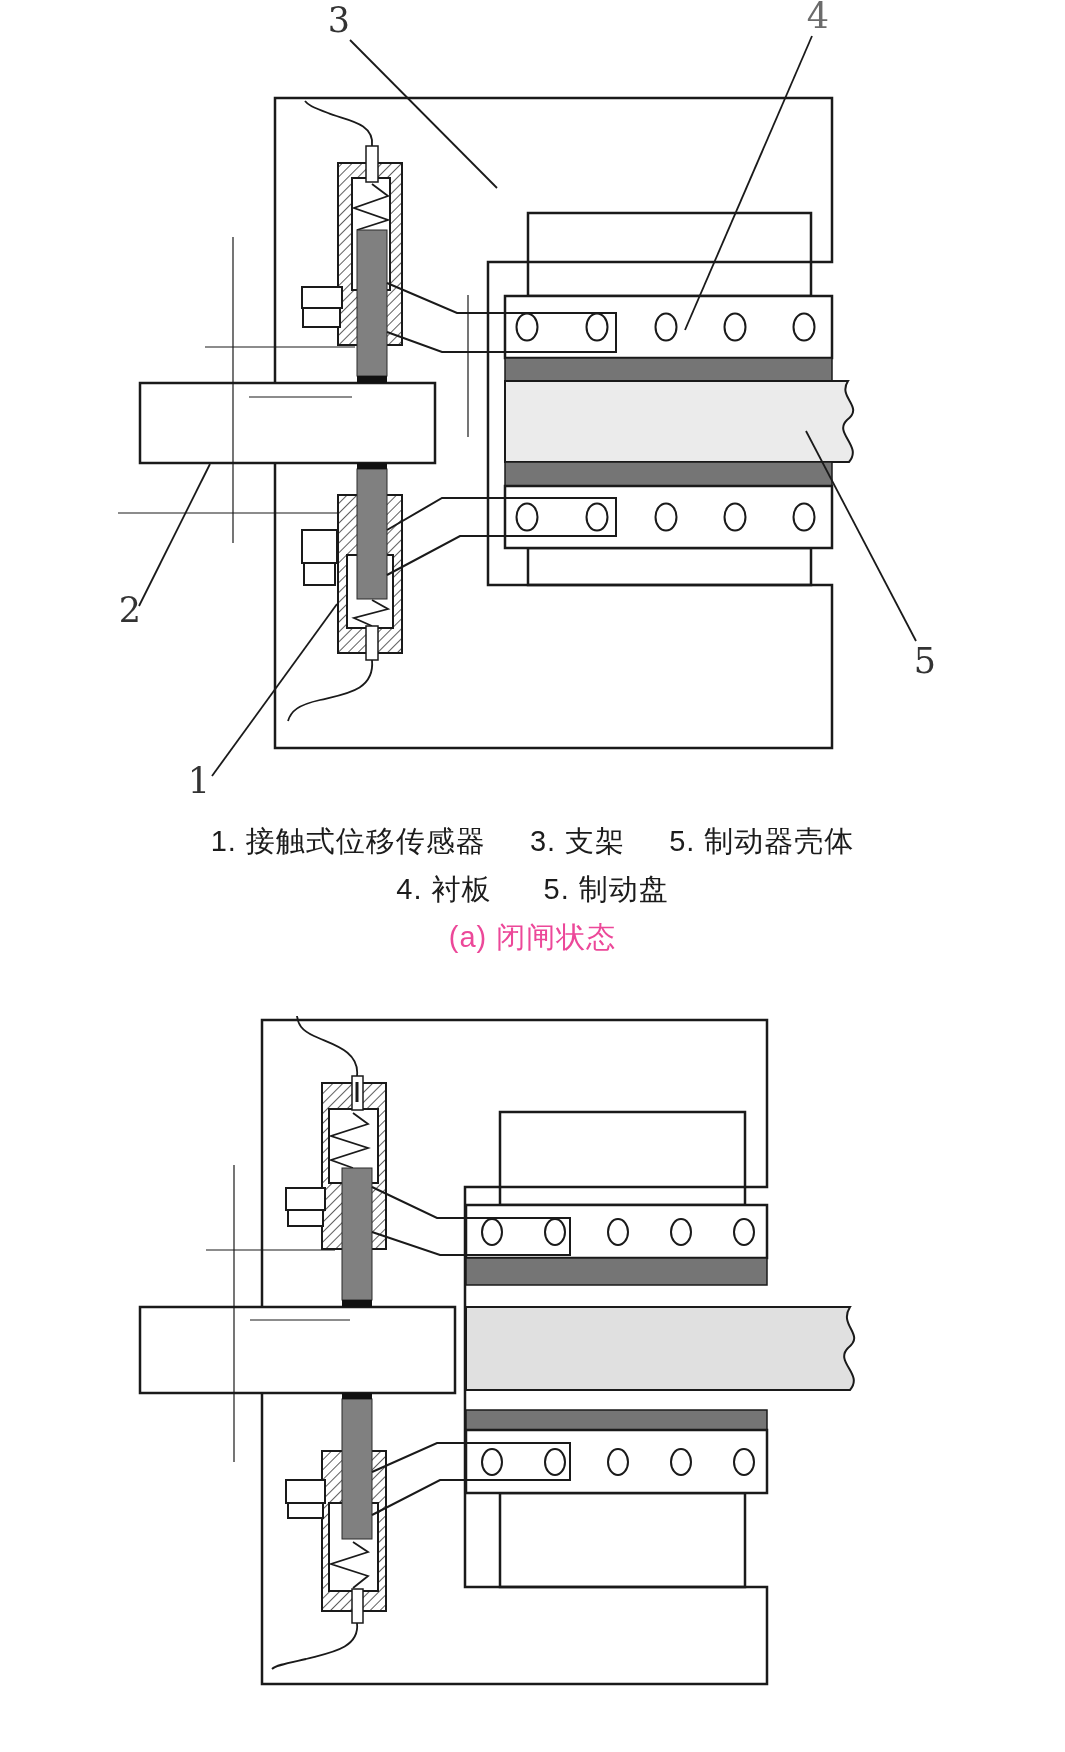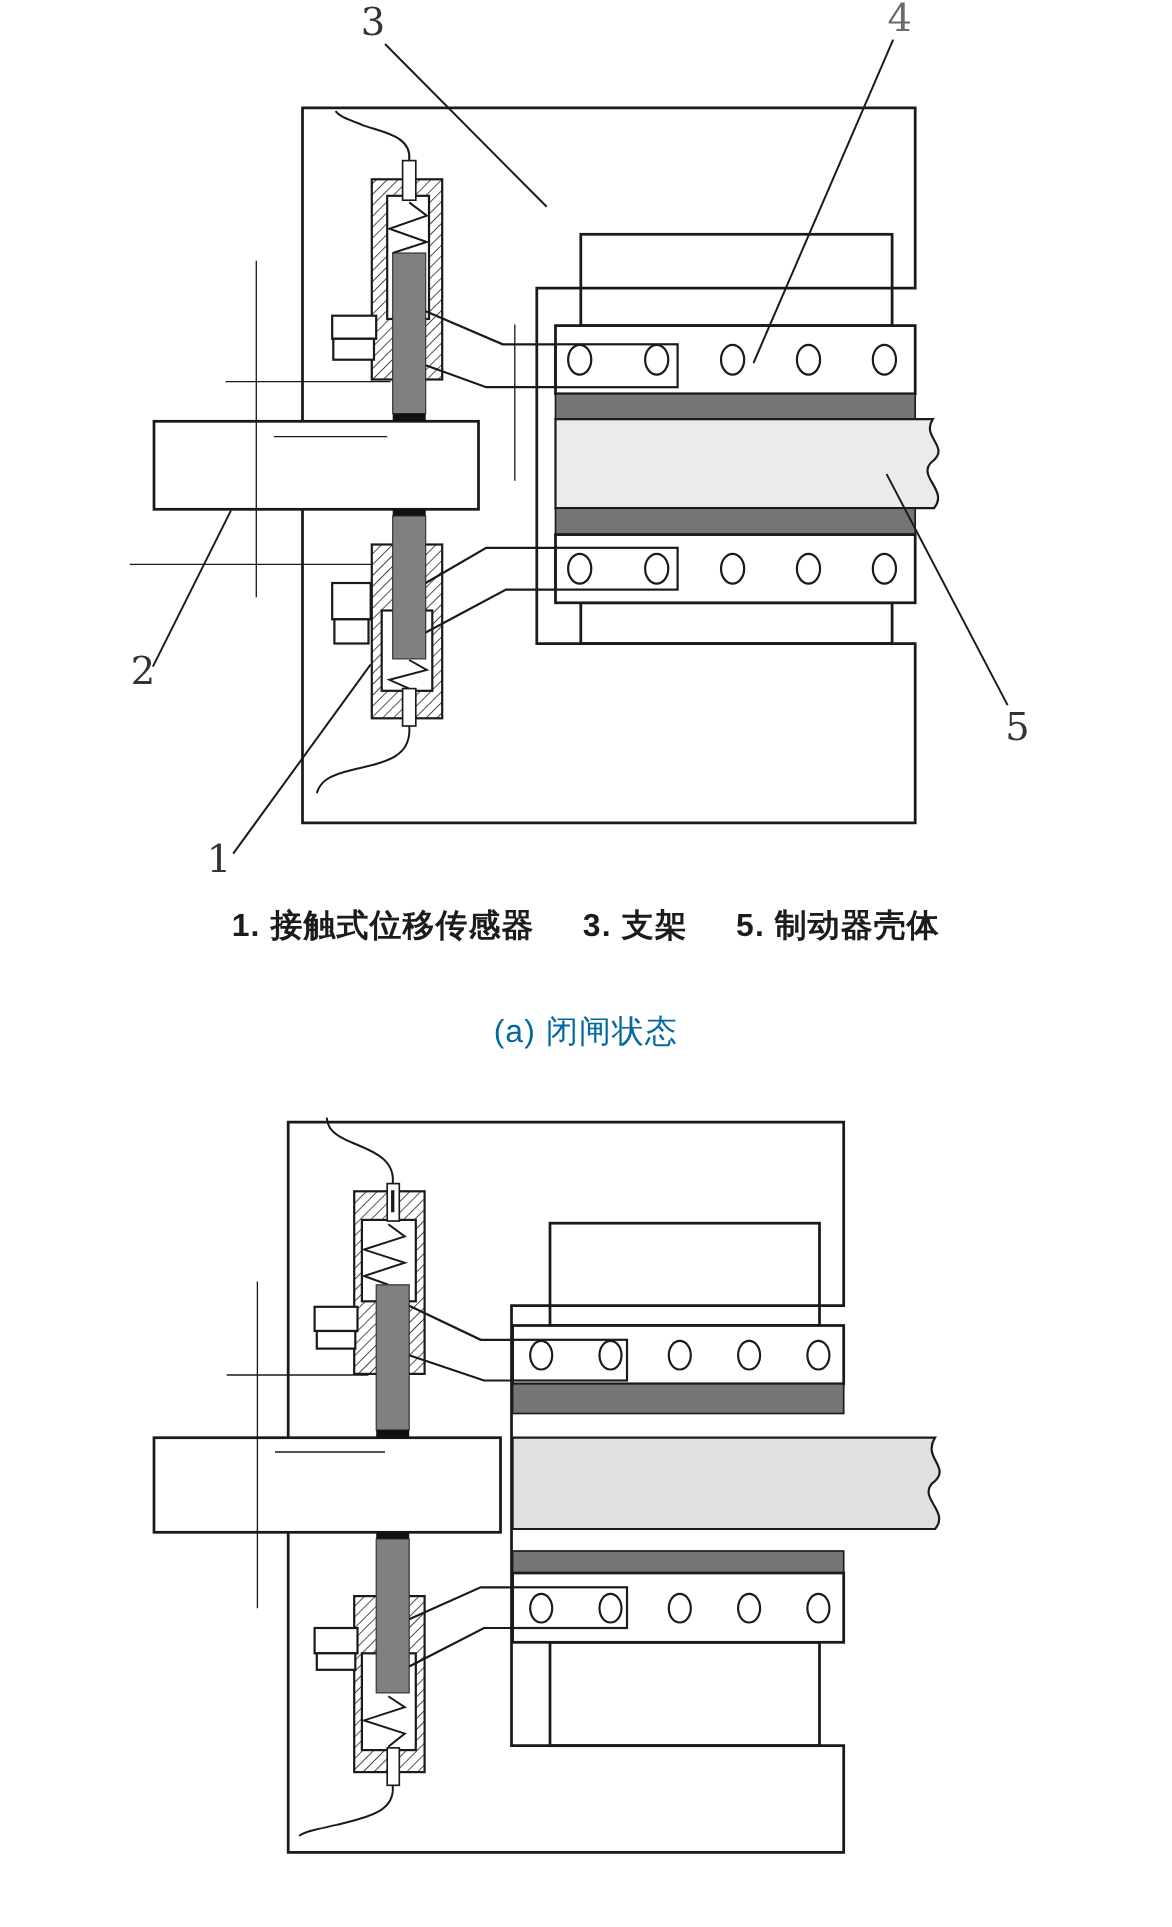--- a/index.html
+++ b/index.html
@@ -1,23 +1,23 @@
 <!DOCTYPE html>
 <html><head>
 <meta charset="utf-8">
 <style>
   html,body{margin:0;padding:0;background:#ffffff;}
   .canvas{position:relative;width:1065px;height:1752px;background:#ffffff;overflow:hidden;
           font-family:"Liberation Sans","DejaVu Sans",sans-serif;}
   .diagram-svg{position:absolute;left:0;top:0;}
   .legend{position:absolute;left:0;width:1065px;display:flex;justify-content:center;
-          color:#1c1c1c;font-size:29px;font-weight:700;letter-spacing:1px;white-space:nowrap;}
+          color:#1c1c1c;font-size:29px;font-weight:400;letter-spacing:1px;white-space:nowrap;}
   .legend-row1{top:822px;gap:44px;}
   .legend-row2{top:870px;gap:52px;}
-  .caption{position:absolute;left:0;width:1065px;text-align:center;color:#0369a1;
+  .caption{position:absolute;left:0;width:1065px;text-align:center;color:#ec4899;
            font-size:29px;font-weight:500;letter-spacing:1px;}
   .caption-a{top:918px;}
   .caption-b{top:1703px;}
   .part-num{font-family:"DejaVu Serif","Liberation Serif",serif;font-size:35px;fill:#333;}
   .part-num-light{fill:#6b6b6b;}
 </style>
 </head>
 <body>
 
 <div class="canvas">
@@ -184,15 +184,19 @@
       <path d="M357,1623 C360,1649 328,1653 306,1659 C288,1663 276,1665 272,1669" stroke-width="1.8"></path>
     </g>
   </g>
 </svg>
 
 <div class="legend legend-row1">
   <span>1. 接触式位移传感器</span>
   <span>3. 支架</span>
   <span>5. 制动器壳体</span>
 </div>
+<div class="legend legend-row2">
+  <span>4. 衬板</span>
+  <span>5. 制动盘</span>
+</div>
 <div class="caption caption-a">(a) 闭闸状态</div>
 
 </div>
 
 </body></html>

